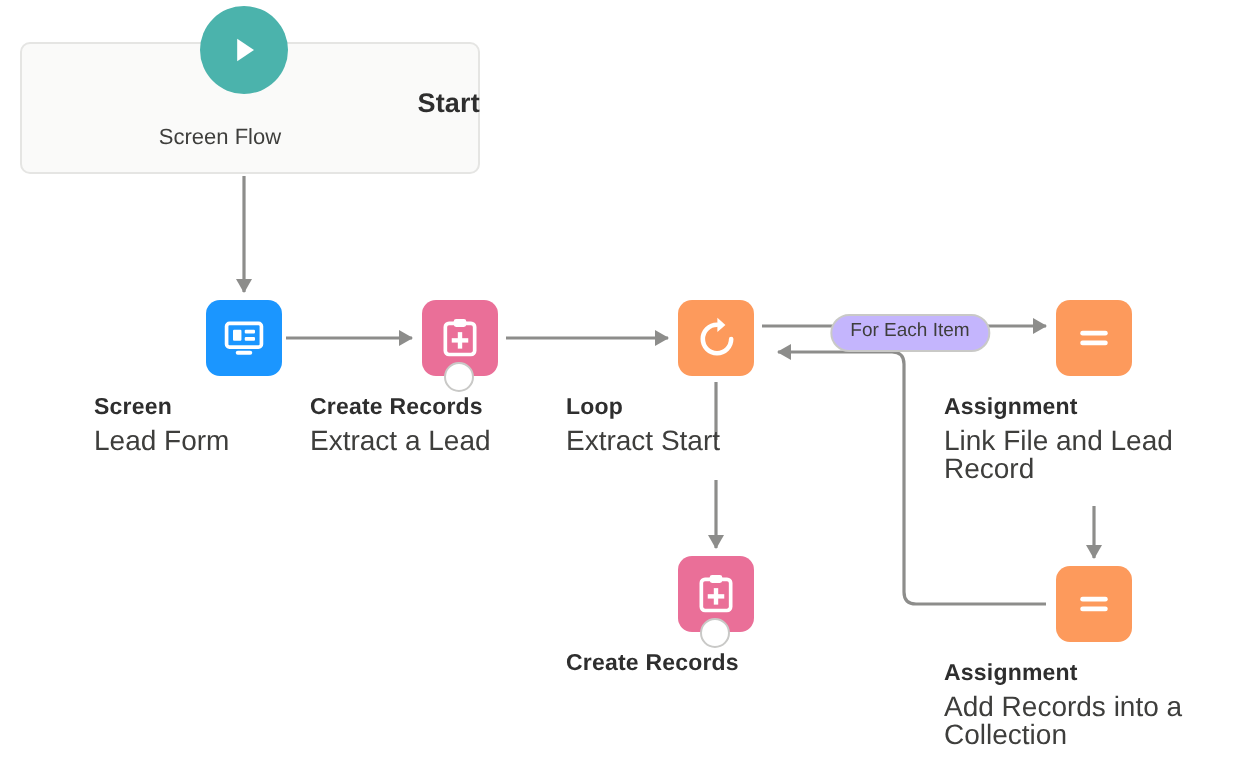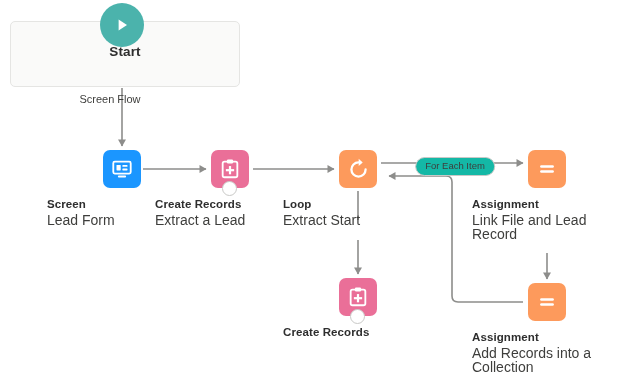--- a/index.html
+++ b/index.html
@@ -48,35 +48,34 @@
     display: flex;
     align-items: center;
     justify-content: center;
   }
   .start-circle svg { display: block; }
   .start-title {
     position: absolute;
     left: 10px;
     top: 44px;
     width: 230px;
-    text-align: center;
+    text-align: right;
     font-size: 13.5px;
     font-weight: bold;
     color: #2e2e2e;
     letter-spacing: .1px;
   }
   .start-sub {
     position: absolute;
     left: 10px;
     top: 63px;
     width: 200px;
     text-align: center;
     font-size: 11px;
     color: #3e3e3c;
-    margin-top: 30px;
   }
   
   .node {
     position: absolute;
     width: 150px;
     margin-left: -75px;        
     text-align: left;
   }
   .node-icon {
     width: 38px;
@@ -117,21 +116,21 @@
   .node-sub {
     margin-top: 2px;
     font-size: 14px;
     color: #3e3e3c;
     line-height: 14px;
   }
   
   .pill {
     position: absolute;
     transform: translateX(-50%);
-    background: #14b8a6;
+    background: #c4b5fd;
     border: 1px solid #c9c9c7;
     border-radius: 11px;
     padding: 2px 9px 3px 9px;
     font-size: 9.5px;
     color: #3e3e3c;
     white-space: nowrap;
     line-height: 12px;
   }
 </style>
 </head>

